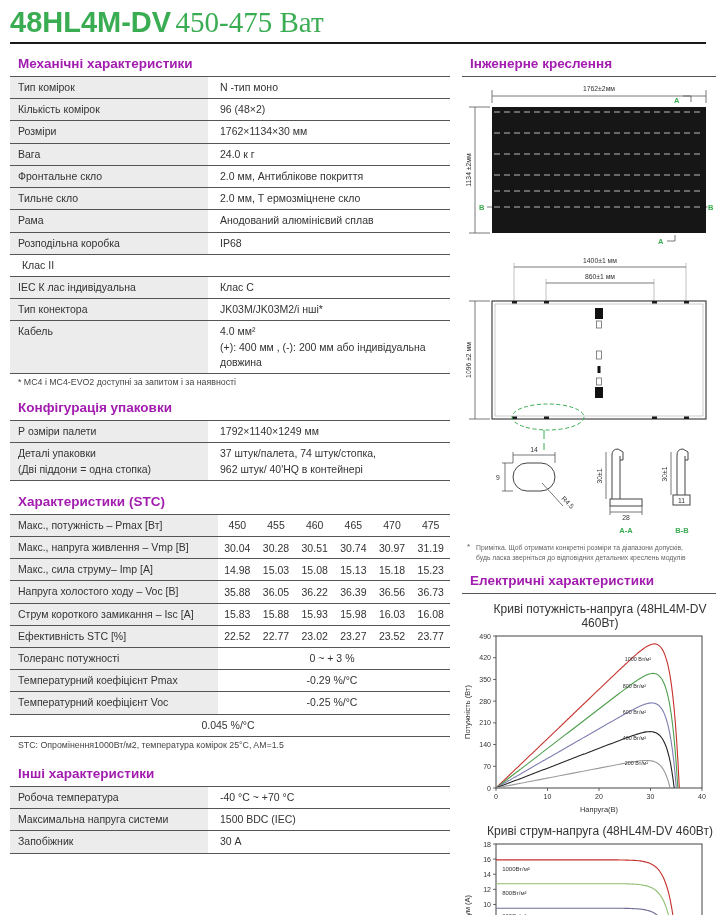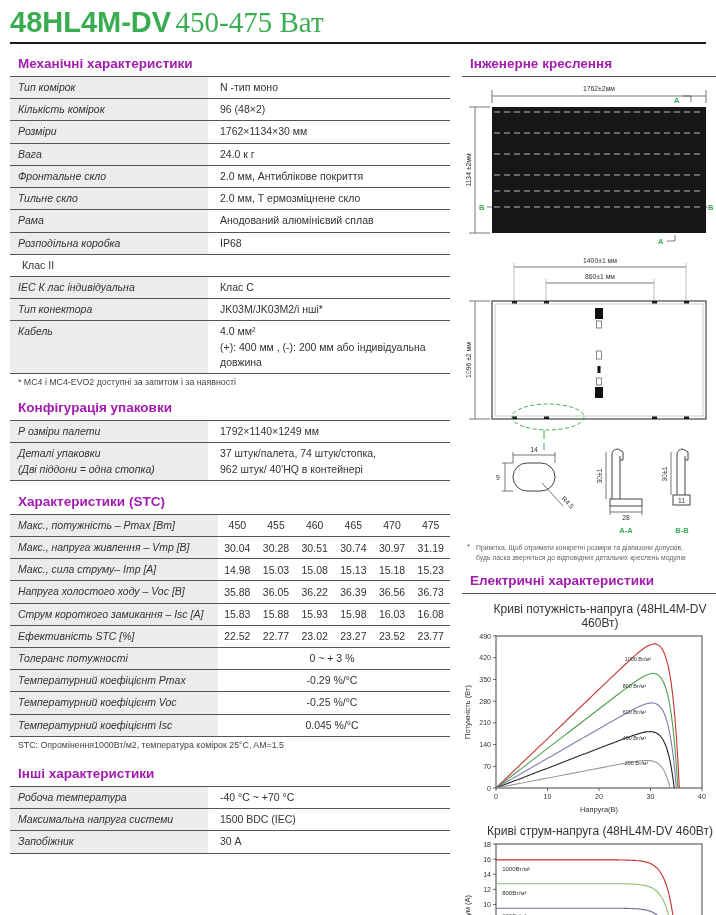--- a/index.html
+++ b/index.html
@@ -9,21 +9,21 @@
   .hdr .model{font-size:29px;font-weight:bold;color:#3aad53;}
   .hdr .range{font-size:29px;font-family:"Liberation Serif",serif;color:#3aad53;}
   .hdr-line{border-top:2px solid #1a1a1a;margin-top:3px;}
   .cols{display:flex;gap:12px;margin-top:12px;}
   .col-l{width:440px;flex:none;}
   .col-r{width:254px;flex:none;}
   .sec{color:#a21caf;font-size:13.5px;font-weight:bold;margin:0 0 5px 8px;}
   .sec-block{margin-bottom:13px;}
   .tbl{border-top:1.3px solid #555;}
   .t-row{display:flex;border-bottom:1.3px solid #555;align-items:stretch;}
-  .t-label{width:186px;flex:none;background:#ececec;padding:3px 4px 3px 8px;font-size:10.5px;line-height:1.45;font-style:italic;}
+  .t-label{width:186px;flex:none;background:#ececec;padding:3px 4px 3px 8px;font-size:10.5px;line-height:1.45;}
   .t-value{flex:1;padding:3px 4px 3px 12px;font-size:10.5px;line-height:1.45;}
   .t-value.centered{text-align:center;padding-left:0;}
   #stc-table .t-label{width:196px;}
   .num-cells{flex:1;display:flex;align-items:center;}
   .num-cells span{flex:1;text-align:center;font-size:10.5px;padding:3px 0;}
   .footnote{font-size:8.8px;color:#444;margin:3px 0 0 8px;}
   .sec-underline{border-top:1.3px solid #555;margin-bottom:4px;}
   .chart-title{font-size:12px;color:#333;text-align:center;margin:0 0 0 22px;}
   .draw-note{position:relative;font-size:6.8px;color:#666;line-height:1.5;margin:2px 4px 10px 14px;}
   .draw-note .mark{position:absolute;left:-9px;top:-2px;font-size:8px;color:#555;}
@@ -248,21 +248,20 @@
             </div>
             <div class="t-row">
               <div class="t-label">Температурний коефіцієнт  Pmax</div>
               <div class="t-value centered">-0.29 %/°C</div>
             </div>
             <div class="t-row">
               <div class="t-label">Температурний коефіцієнт  Voc</div>
               <div class="t-value centered">-0.25 %/°C</div>
             </div>
             <div class="t-row">
-              <div class="t-label">Температурний коефіцієнт  Isc</div>
               <div class="t-value centered">0.045 %/°C</div>
             </div>
           </div>
         <div class="footnote">STC: Опромінення1000Вт/м2, температура комірок 25°C, AM=1.5</div>
       </div>
 
       <div class="sec-block" style="margin-top:16px;">
         <div class="sec">Інші характеристики</div>
         <div class="tbl" id="other-rows">
             <div class="t-row">

